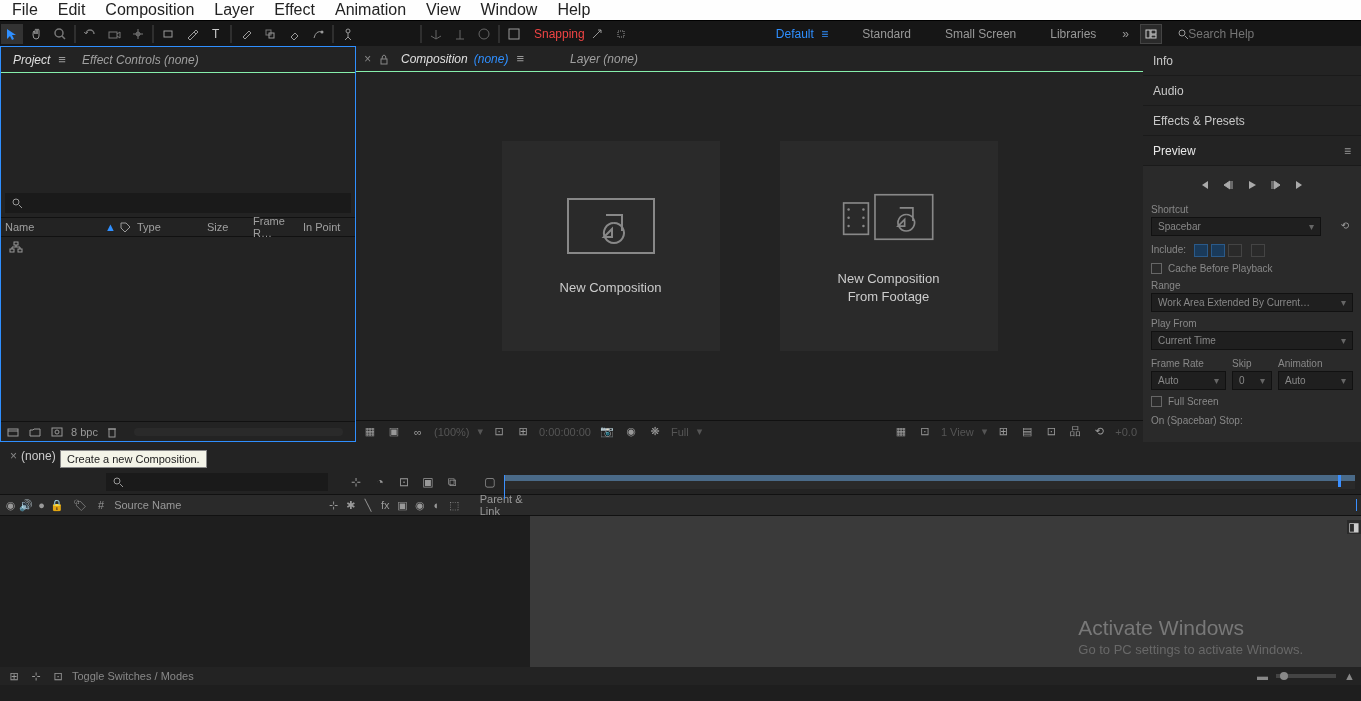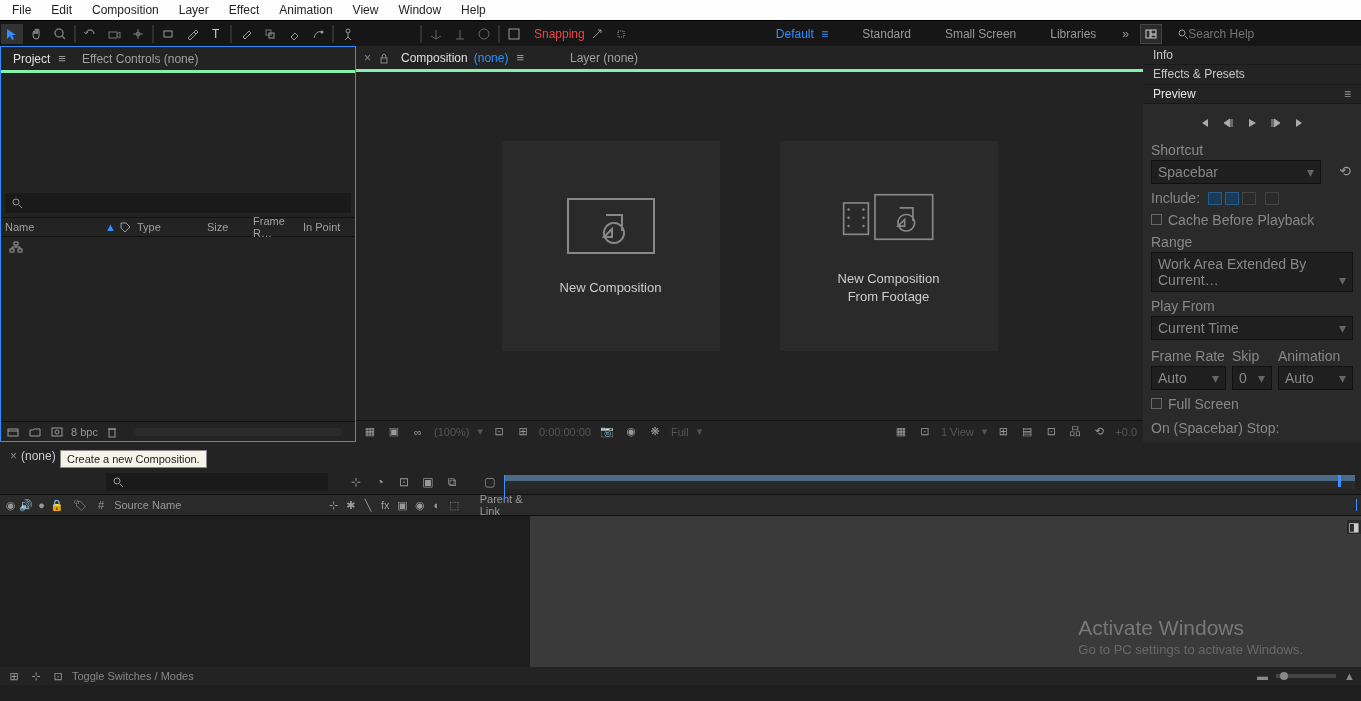--- a/index.html
+++ b/index.html
@@ -1,32 +1,32 @@
 <!DOCTYPE html>
 <html><head>
 <meta charset="utf-8">
 <style>
 * { margin:0; padding:0; box-sizing:border-box; font-family:"Segoe UI",Arial,sans-serif; }
 body { width:1361px; height:701px; background:#1e1e1e; color:#ccc; font-size:12px; overflow:hidden; position:relative; }
 .menubar { background:#fefefe; height:20px; display:flex; align-items:center; padding:0 2px; }
-.menubar .mi { color:#222; padding:2px 10px; font-size:12px; cursor:pointer; }
+.menubar .mi { color:#222; padding:2px 10px; font-size:16px; cursor:pointer; }
 .toolbar { background:#161616; height:26px; display:flex; align-items:center; border-top:1px solid #000; }
 .toolbar .tool { width:22px; height:20px; margin:0 1px; display:flex; align-items:center; justify-content:center; }
 .toolbar .tool.active { background:#333; }
 .toolbar .sep { width:2px; height:18px; background:#2f2f2f; margin:0 2px; }
 .toolbar .snap { color:#ef4444; font-size:12px; margin-left:8px; }
 .ws-tabs { margin-left:auto; display:flex; align-items:center; gap:2px; }
 .ws-tabs .ws { color:#999; padding:4px 16px; font-size:12px; }
 .ws-tabs .ws.act { color:#2f8fff; }
 .search-help { background:#161616; display:flex; align-items:center; padding:0 6px; width:190px; margin-left:6px; height:18px; }
 .search-help input { background:transparent; border:0; color:#999; outline:none; font-size:12px; width:100%; }
 
 .main-row { display:flex; height:396px; }
 .proj-panel { width:356px; background:#232323; border:1px solid #2f8fff; display:flex; flex-direction:column; }
-.panel-tabs { background:#232323; display:flex; height:26px; align-items:center; border-bottom:3px solid #86efac; padding:0 4px; }
+.panel-tabs { background:#232323; display:flex; height:26px; align-items:center; border-bottom:1px solid #86efac; padding:0 4px;font-style:italic; }
 .panel-tabs .pt { color:#a0a0a0; padding:4px 8px; font-size:12px; display:flex; align-items:center; gap:6px; }
 .panel-tabs .pt.active { color:#e0e0e0; }
 .panel-tabs .menuicon { color:#999; font-size:13px; margin-left:2px; }
 .proj-body { flex:1; background:#232323; position:relative; }
 .proj-search { margin:120px 4px 4px 4px; background:#1a1a1a; height:20px; display:flex; align-items:center; padding:0 6px; }
 .proj-cols { display:flex; background:#232323; padding:2px 4px; border-top:1px solid #111; border-bottom:1px solid #111; height:20px; align-items:center; }
 .proj-cols span { color:#a0a0a0; font-size:11px; }
 .proj-foot { background:#232323; height:20px; display:flex; align-items:center; padding:0 4px; gap:6px; border-top:1px solid #111; }
 .proj-foot .bpc { color:#999; font-size:11px; }
 .small-ic { width:16px; height:16px; display:flex; align-items:center; justify-content:center; color:#999; }
@@ -36,21 +36,21 @@
 .big-btn { width:218px; height:210px; background:#2a2a2a; display:flex; flex-direction:column; align-items:center; justify-content:center; gap:22px; cursor:pointer; }
 .big-btn svg { width:94px; height:62px; }
 .big-btn .txt { color:#ccc; font-size:13px; text-align:center; line-height:1.4; }
 .comp-foot { background:#232323; height:22px; display:flex; align-items:center; padding:0 6px; gap:8px; color:#555; border-top:1px solid #111; }
 .comp-foot span { font-size:11px; }
 
 .right-panel { width:218px; background:#232323; display:flex; flex-direction:column; }
 .rp-item { height:30px; display:flex; align-items:center; padding:0 10px; color:#c8c8c8; font-size:12px; border-bottom:1px solid #1a1a1a; }
 .rp-item.sel { color:#e8e8e8; }
 .rp-menu { margin-left:auto; color:#999; }
-.prev-body { background:#2a2a2a; padding:6px 8px; color:#888; font-size:14px; flex:1; }
+.prev-body { background:#2a2a2a; padding:6px 8px; color:#888; font-size:10px; flex:1; }
 .play-row { display:flex; justify-content:center; gap:10px; padding:6px 0; }
 .play-ic { width:14px; height:14px; }
 .prev-label { color:#888; margin-top:6px; }
 .prev-field { background:#1f1f1f; padding:3px 6px; margin-top:2px; border:1px solid #111; }
 .prev-row { display:flex; gap:6px; margin-top:2px; }
 .prev-row > div { flex:1; }
 .chk { display:flex; align-items:center; gap:6px; margin-top:6px; }
 .chkbox { width:11px; height:11px; border:1px solid #666; }
 .inc-icons { display:flex; gap:3px; margin-top:2px; }
 .inc-icons .ii { width:14px; height:13px; background:#1a3a5a; border:1px solid #2a5a8a; }
@@ -374,20 +374,21 @@
       <span class="small-ic">▤</span>
       <span class="small-ic">⊡</span>
       <span class="small-ic">品</span>
       <span class="small-ic">⟲</span>
       <span>+0.0</span>
     </div>
   </div>
 
   <div class="right-panel">
     <div class="rp-item">Info</div>
+    <div class="rp-item">Audio</div>
     <div class="rp-item">Effects &amp; Presets</div>
     <div class="rp-item sel">
         <span>Preview</span>
         <span class="rp-menu">≡</span>
       </div>
     <div class="prev-body">
       <div class="play-row">
         <svg class="play-ic" viewBox="0 0 14 14">
             <path d="M3 3 L3 11 M5 7 L11 3 L11 11 Z" fill="#aaa"></path>
           </svg>

